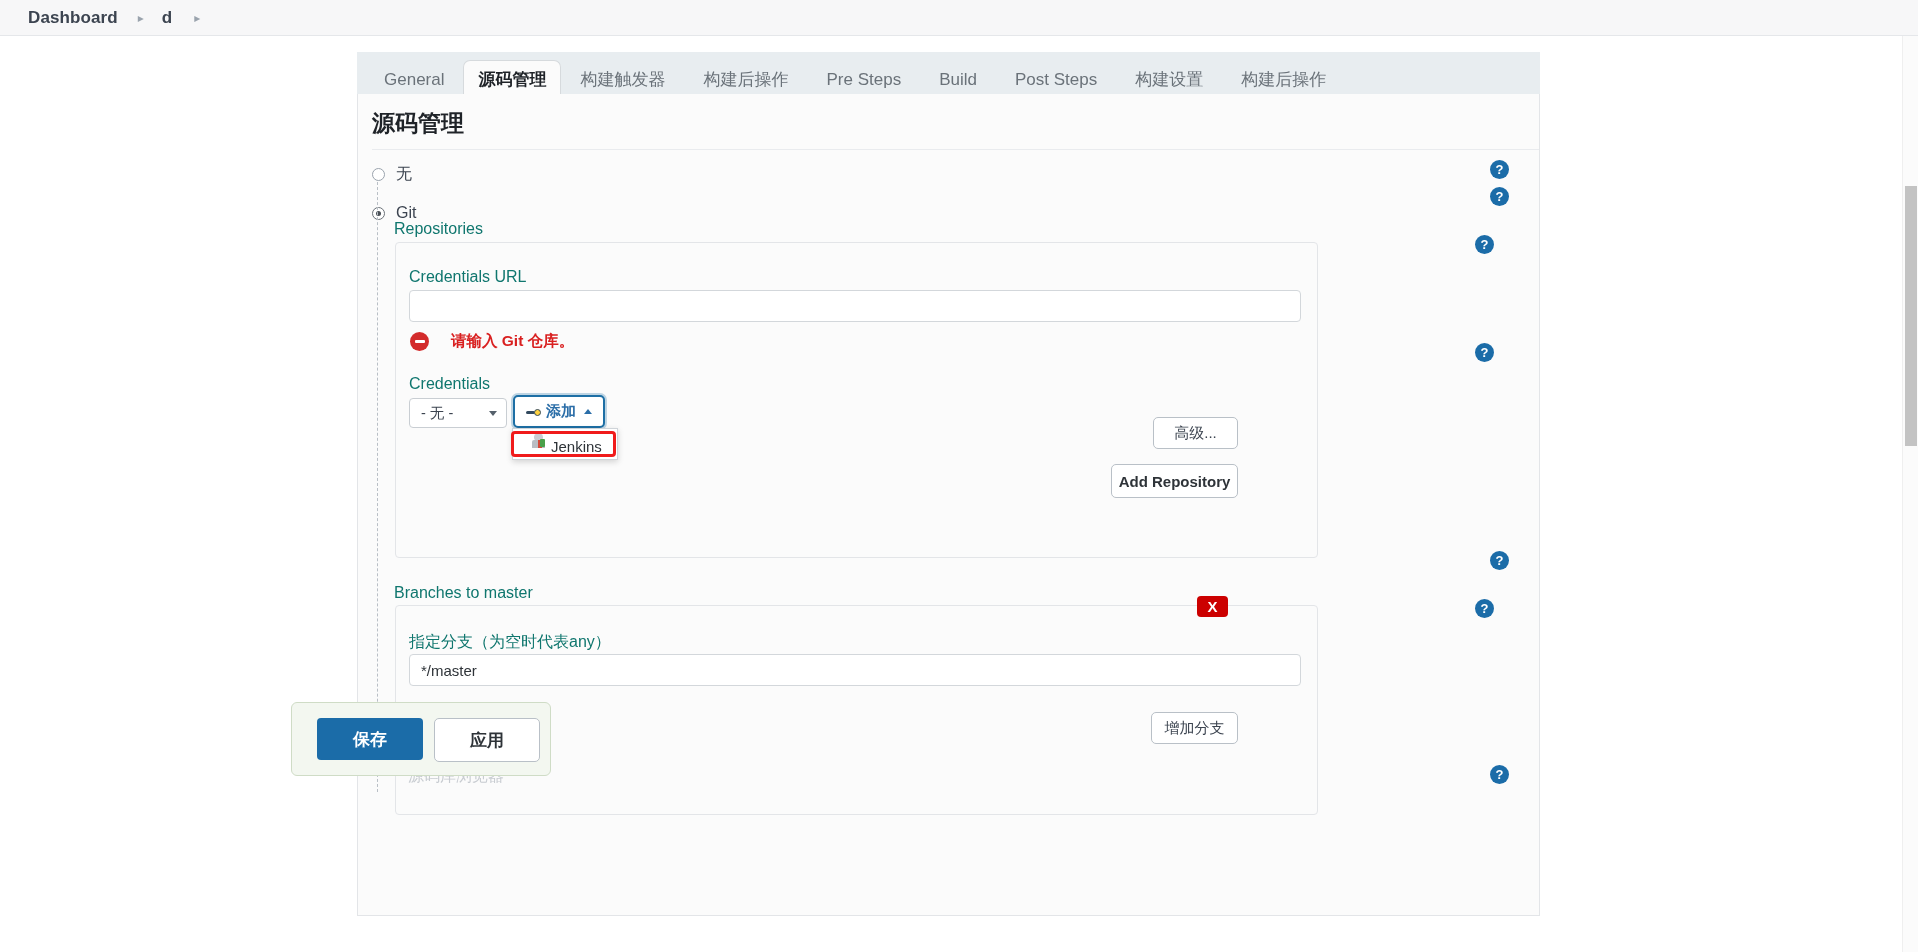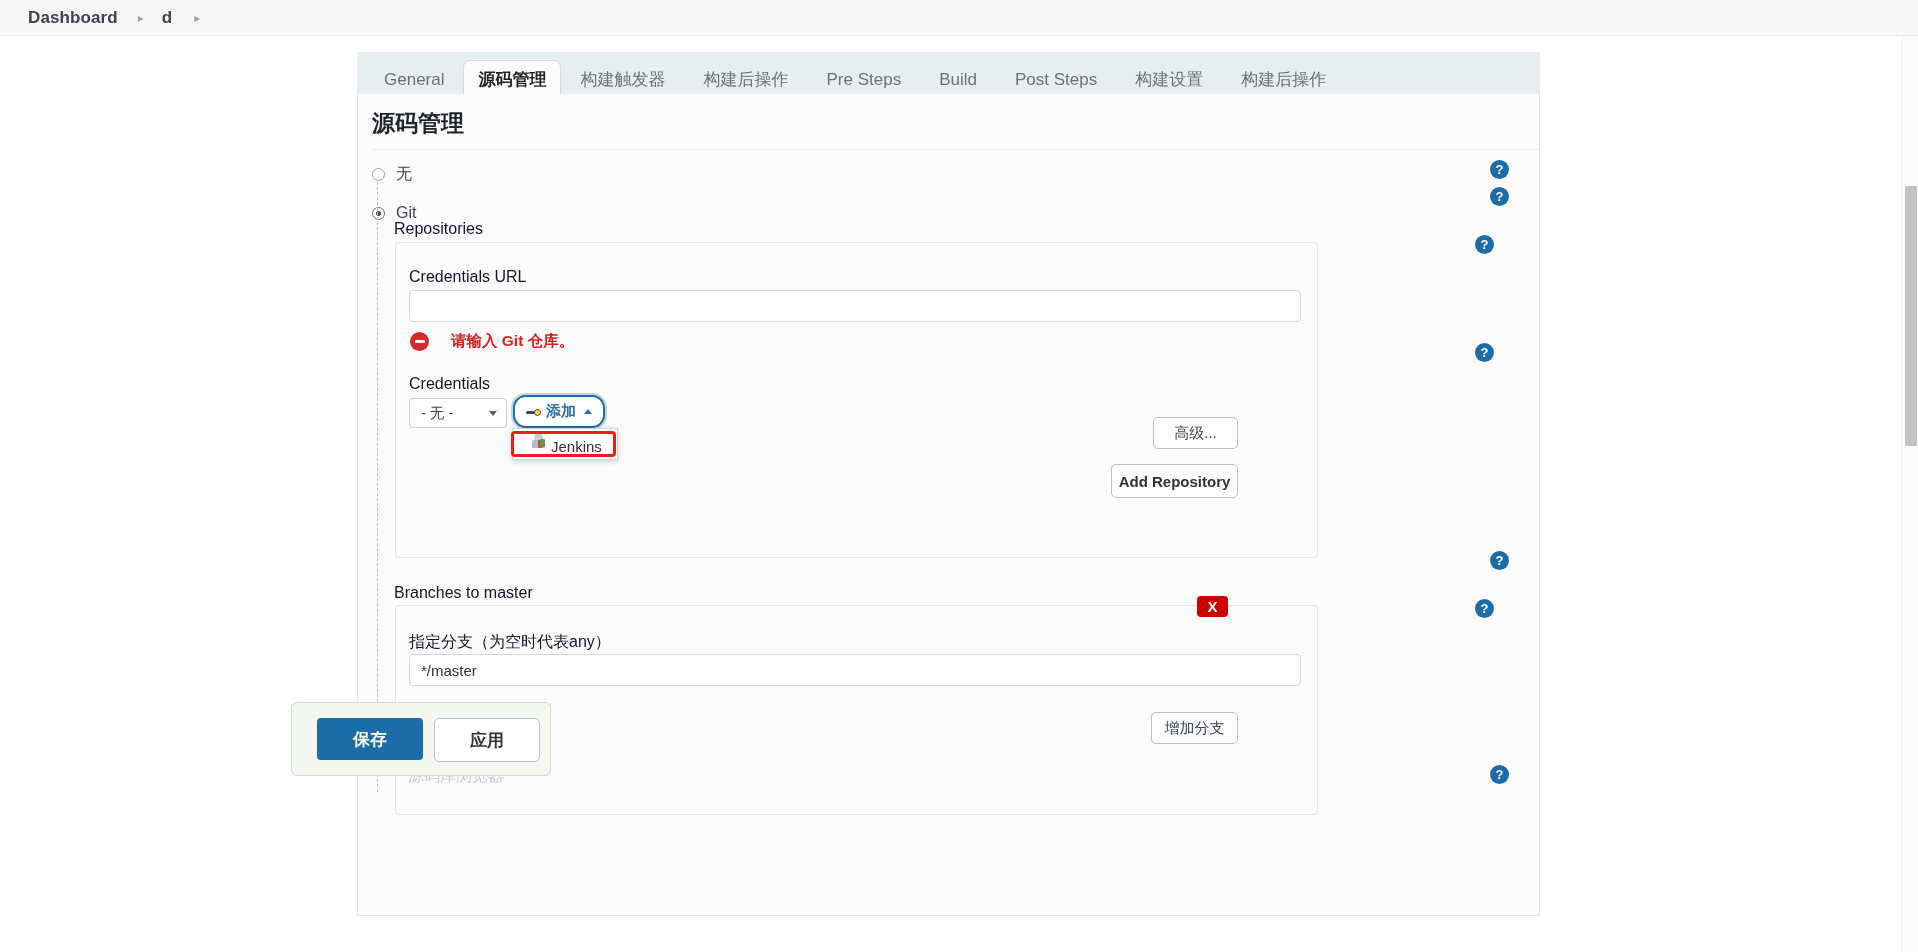--- a/index.html
+++ b/index.html
@@ -77,21 +77,21 @@
     border-radius:50%;background:#4a5056;
   }
   .radio-label{font-size:16px;color:#3c4450;margin-left:11px;}
 
   
   .nest{
     position:absolute;border-left:1px dashed #b9bfc6;
   }
 
   
-  .sec-label{font-size:16px;color:#0f172a;}
+  .sec-label{font-size:16px;color:#0f766e;}
 
   
   .group-box{
     position:absolute;border:1px solid #e3e5e8;border-radius:4px;background:#fbfbfb;
     box-sizing:border-box;
   }
 
   
   .text-input{
     position:absolute;box-sizing:border-box;
@@ -119,21 +119,21 @@
     padding:0 9px 0 11px;font-size:14.5px;color:#3c4450;cursor:pointer;
   }
   .chev-dn{
     width:0;height:0;border-left:4.5px solid transparent;border-right:4.5px solid transparent;
     border-top:5.5px solid #55606b;margin-left:8px;
   }
 
   
   .add-btn{
     position:absolute;box-sizing:border-box;
-    border:2px solid #1d6fa5;border-radius:13px;background:#fff;
+    border:2px solid #1d6fa5;border-radius:5px;background:#fff;
     display:flex;align-items:center;gap:4px;padding:0 11px;
     height:33px;cursor:pointer;
     box-shadow:0 0 0 2px rgba(29,111,165,.28);
   }
   .add-btn .lbl{font-size:15px;color:#2b6ea8;font-weight:bold;}
   .chev-up{
     width:0;height:0;border-left:4.5px solid transparent;border-right:4.5px solid transparent;
     border-bottom:5.5px solid #2b6ea8;margin-left:4px;
   }
   .key-ico{position:relative;width:16px;height:12px;flex:none;}

